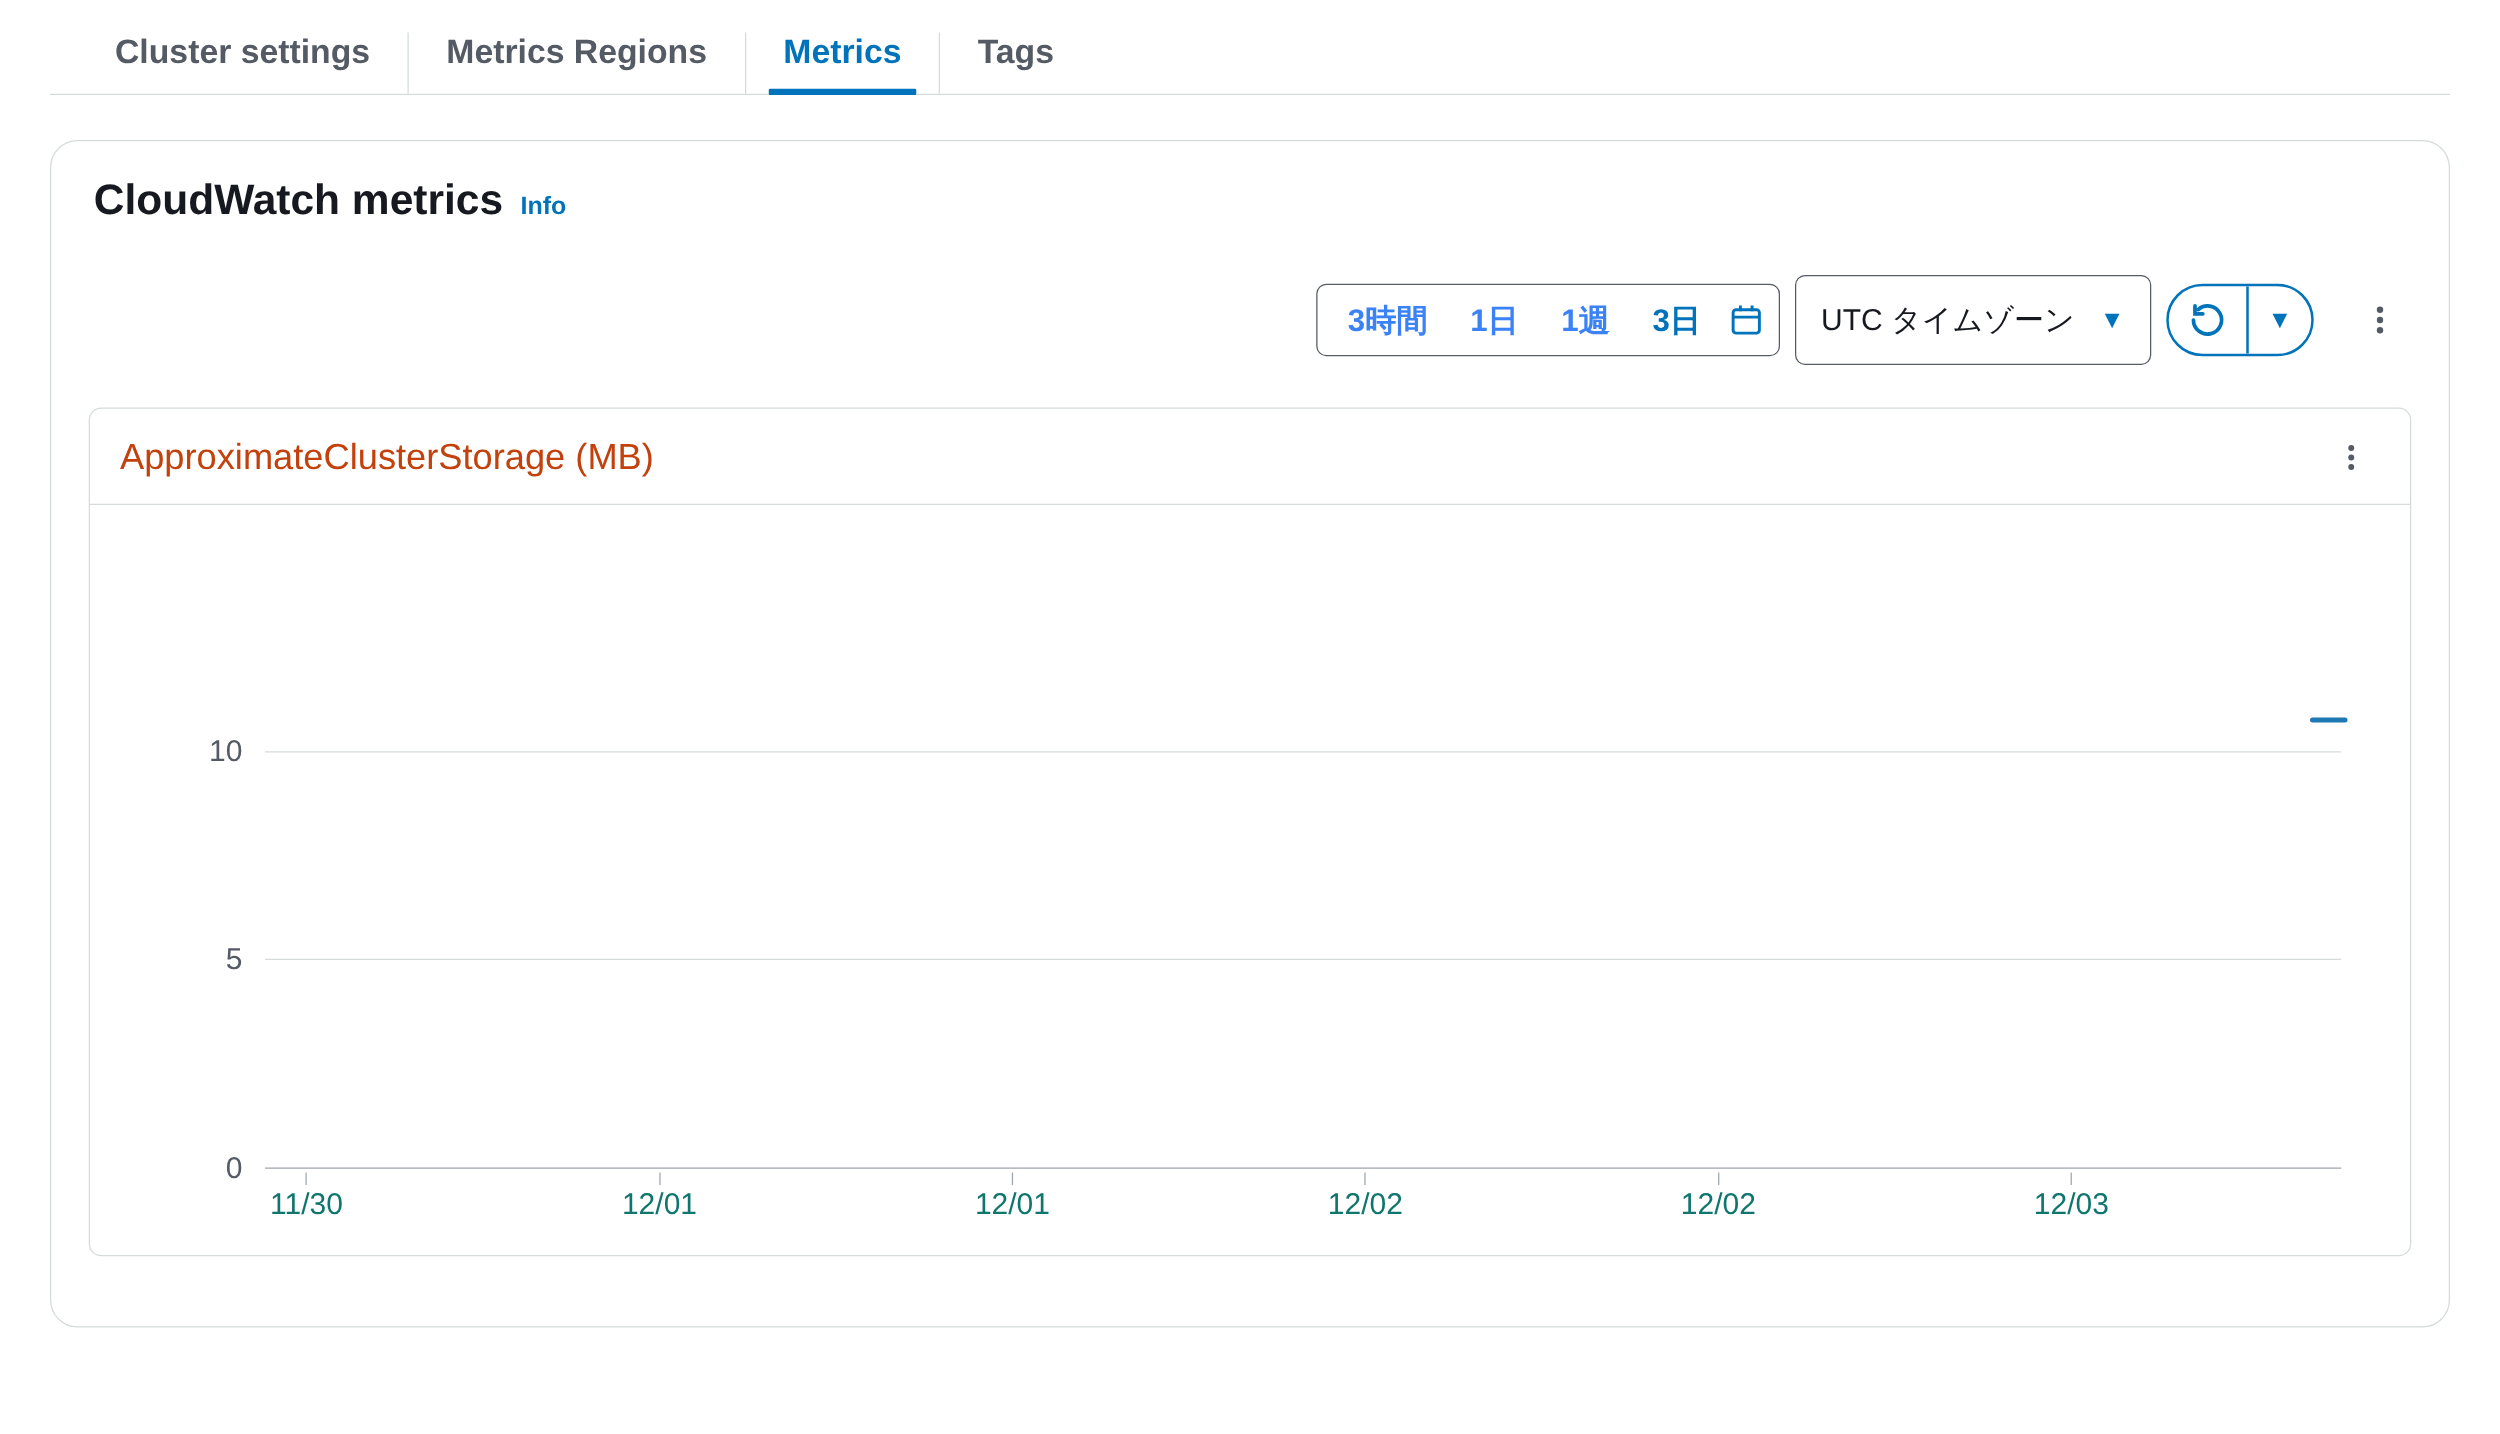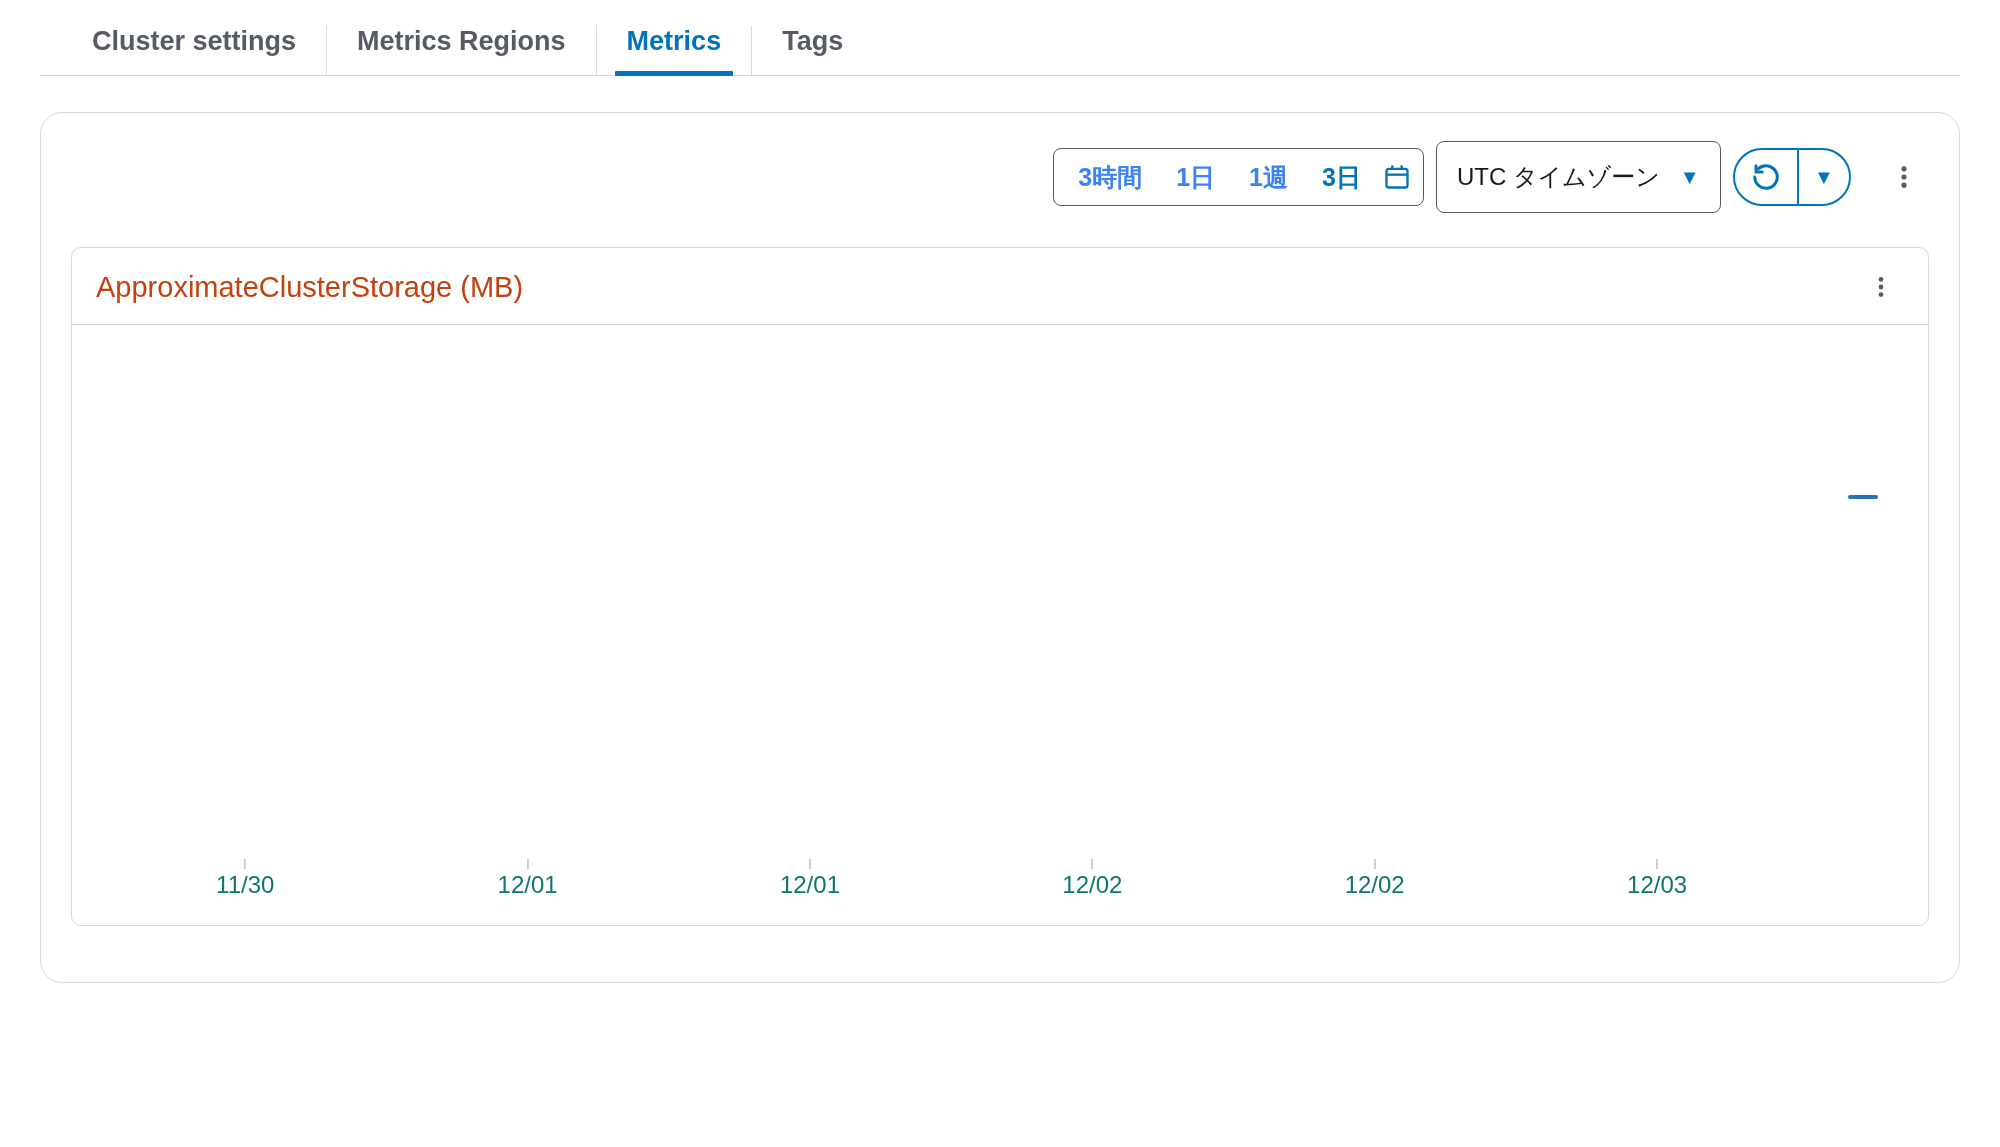--- a/index.html
+++ b/index.html
@@ -230,20 +230,24 @@
 <body>
 
 <div class="tabs">
   <div class="tab">Cluster settings</div>
   <div class="tab">Metrics Regions</div>
   <div class="tab active">Metrics</div>
   <div class="tab">Tags</div>
 </div>
 
 <div class="panel">
+  <div class="panel-header">
+    <span class="panel-title">CloudWatch metrics</span>
+    <span class="info-link">Info</span>
+  </div>
 
   <div class="toolbar">
     <div class="segmented">
       <span class="seg-item">3時間</span>
       <span class="seg-item">1日</span>
       <span class="seg-item">1週</span>
       <span class="seg-item active">3日</span>
       <span class="cal-icon">
         <svg viewBox="0 0 24 24" width="28" height="28" fill="none" stroke="#0073bb" stroke-width="2">
           <rect x="3" y="5" width="18" height="16" rx="2"></rect>
@@ -287,20 +291,32 @@
           <circle cx="12" cy="5" r="2.2"></circle>
             <circle cx="12" cy="12" r="2.2"></circle>
             <circle cx="12" cy="19" r="2.2"></circle>
         </svg>
       </div>
     </div>
 
     <div class="chart-body">
       <span class="legend-dash"></span>
 
+      <div class="plot">
+
+        <div class="gridline" style="top:32%">
+          <span class="y-label">10</span>
+        </div>
+        <div class="gridline" style="top:66%">
+          <span class="y-label">5</span>
+        </div>
+        <div class="gridline baseline" style="top:100%">
+          <span class="y-label">0</span>
+        </div>
+      </div>
 
       <div class="x-labels">
         <span class="x-label" style="left:2%">11/30<span class="x-tick"></span></span>
         <span class="x-label" style="left:19%">12/01<span class="x-tick"></span></span>
         <span class="x-label" style="left:36%">12/01<span class="x-tick"></span></span>
         <span class="x-label" style="left:53%">12/02<span class="x-tick"></span></span>
         <span class="x-label" style="left:70%">12/02<span class="x-tick"></span></span>
         <span class="x-label" style="left:87%">12/03<span class="x-tick"></span></span>
       </div>
     </div>

